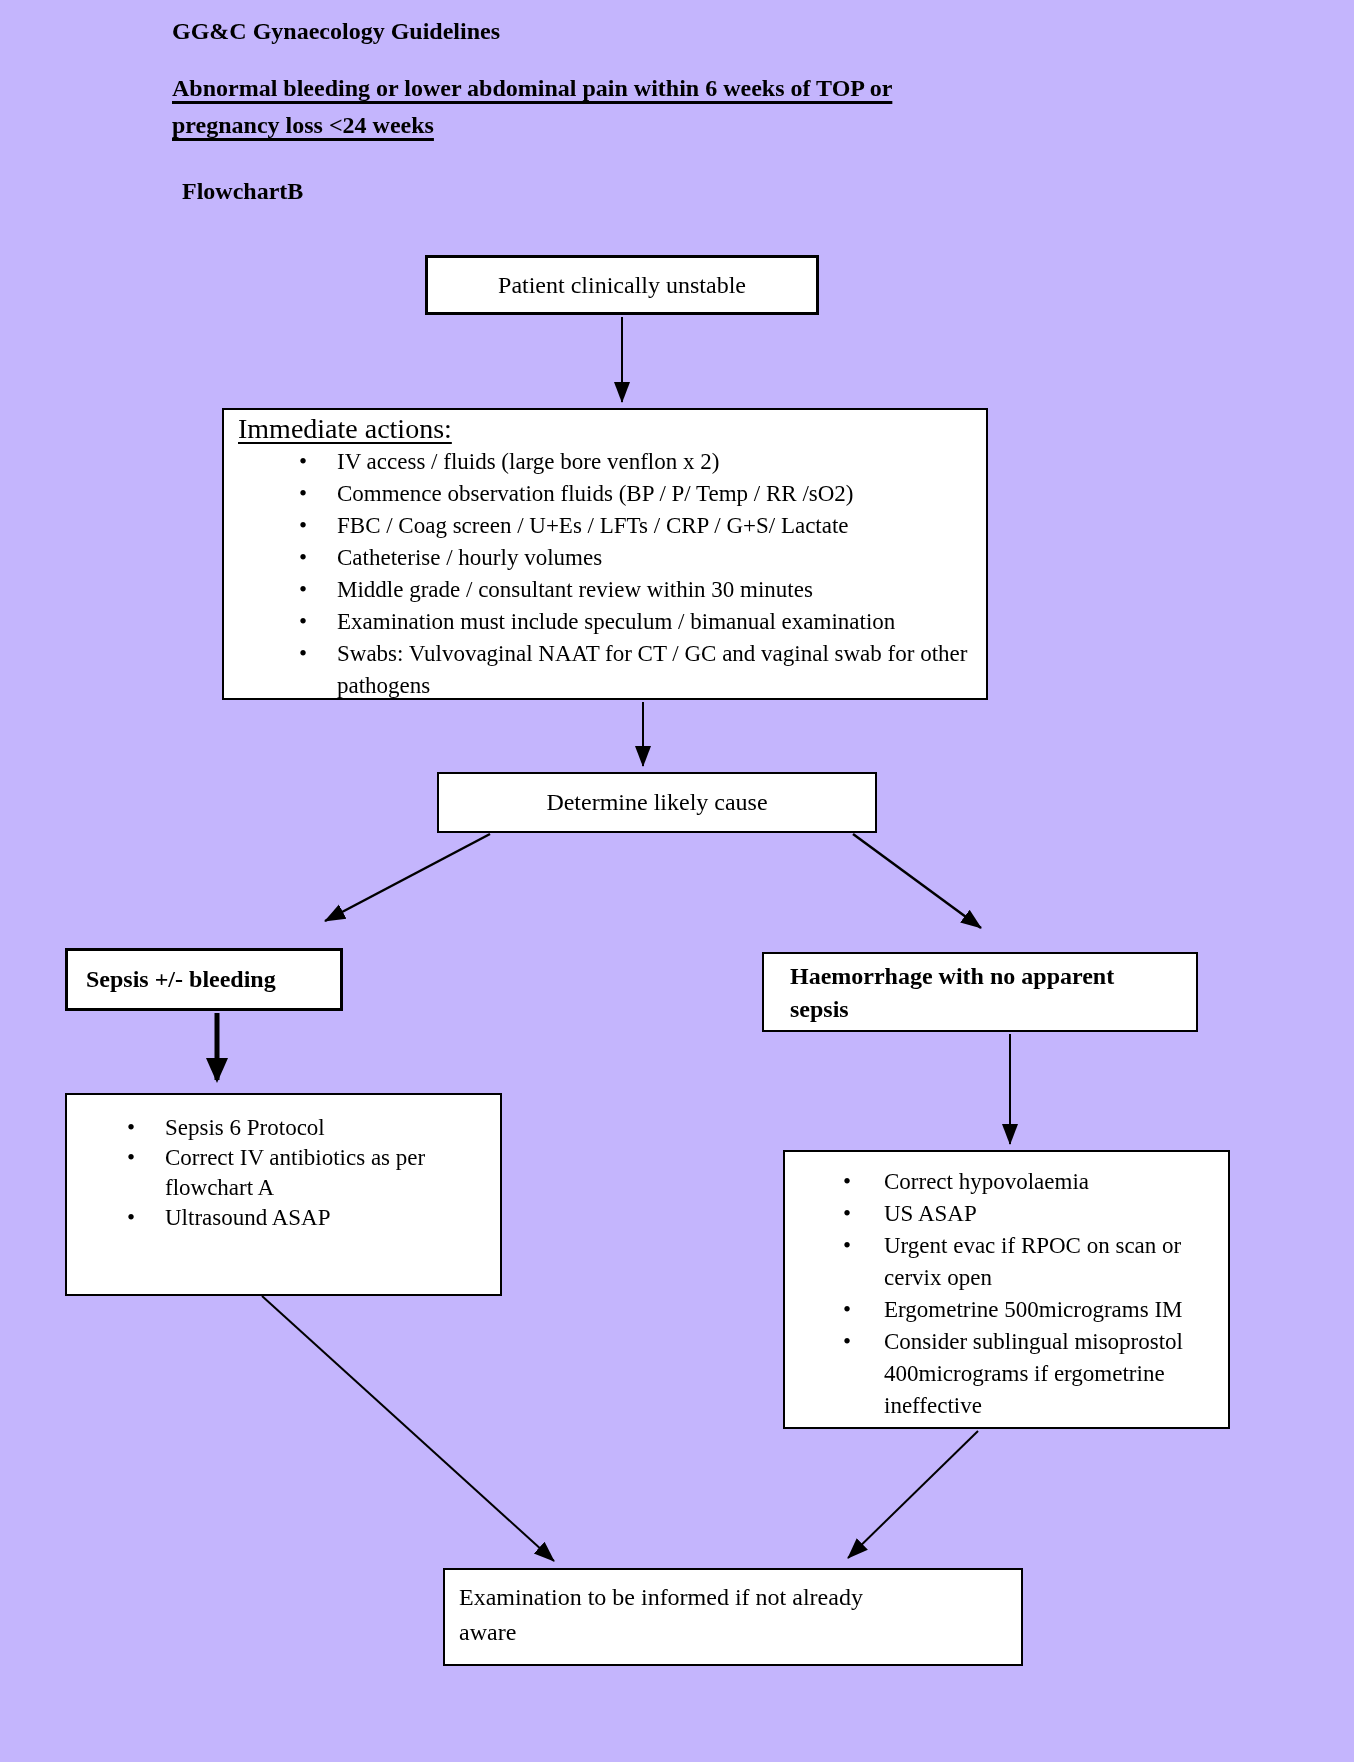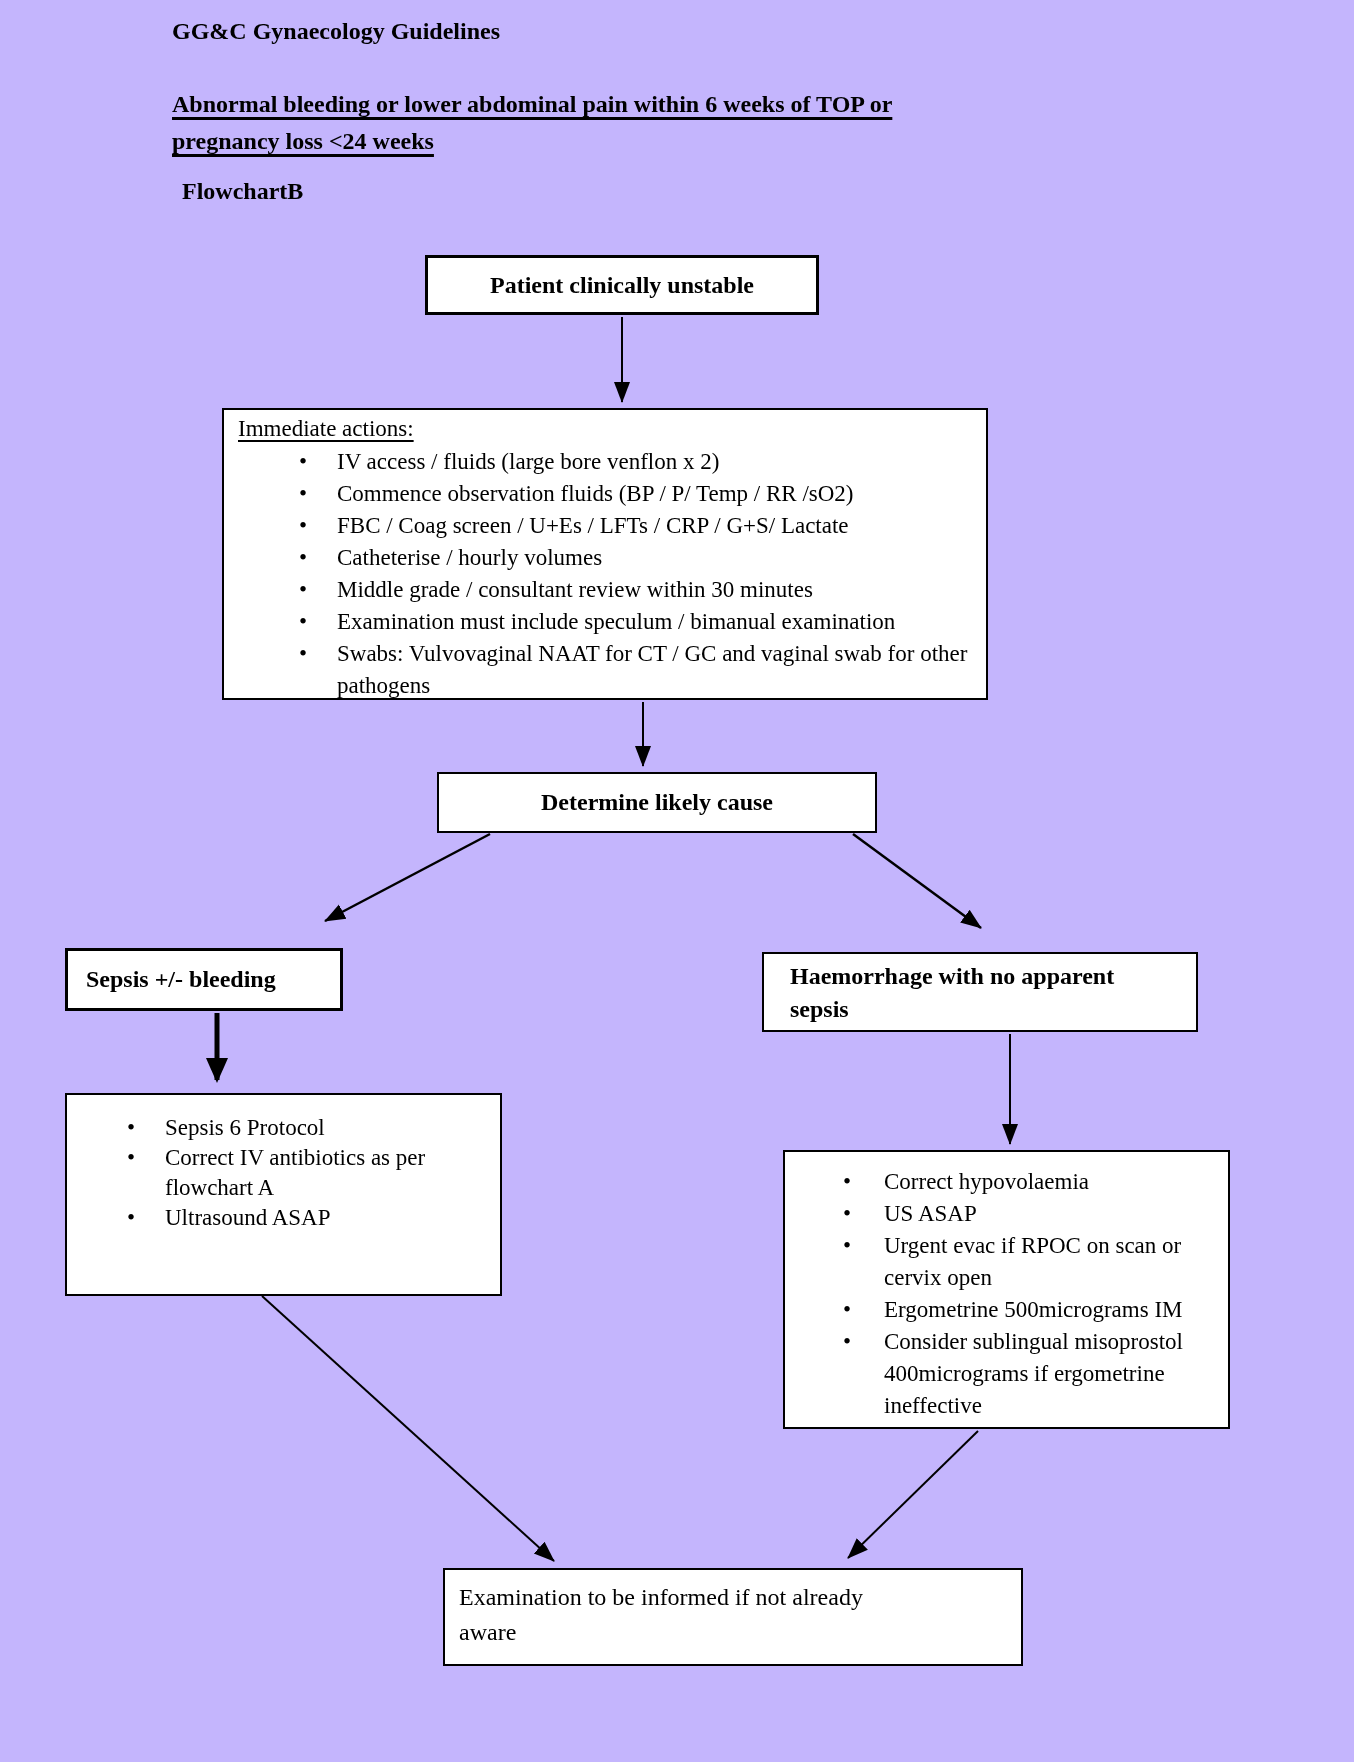--- a/index.html
+++ b/index.html
@@ -9,39 +9,39 @@
     margin:0 auto;
     background:#c4b5fd;
     color:#000000;
     font-family:"Liberation Serif","DejaVu Serif",serif;
     overflow:hidden;
   }
   .abs { position:absolute; box-sizing:border-box; }
   .arrows { position:absolute; left:0; top:0; width:1354px; height:1762px; pointer-events:none; }
 
   .doc-title { left:172px; top:16px; font-size:24px; font-weight:bold; line-height:30px; }
-  .doc-heading { left:172px; top:86px; font-size:24px; font-weight:bold; }
+  .doc-heading { left:172px; top:70px; font-size:24px; font-weight:bold; }
   .doc-heading .hline {
     line-height:37px;
     text-decoration:underline;
     text-decoration-thickness:3px;
     text-underline-offset:5px;
   }
   .doc-sub { left:182px; top:176px; font-size:24px; font-weight:bold; line-height:30px; }
 
   .fbox { border:2px solid #000; background:#fff; }
   .fbox.thick { border-width:3px; }
   .center-lbl { display:flex; align-items:center; justify-content:center;
-                font-weight:bold; font-size:24px; }
+                font-weight:normal; font-size:24px; }
 
   
   .box-start { left:425px; top:255px; width:394px; height:60px; }
   
   .box-immediate { left:222px; top:408px; width:766px; height:292px; padding:2px 14px 0 14px; }
-  .ia-title { font-size:23px; line-height:34px; text-decoration:underline;
+  .ia-title { font-size:28px; line-height:34px; text-decoration:underline;
               text-decoration-thickness:2px; text-underline-offset:4px; }
   .blist { list-style:none; margin:0; padding:0; }
   .blist li { display:flex; align-items:flex-start; }
   .box-immediate .blist li { padding-left:61px; font-size:23px; line-height:32px; }
   .box-immediate .dot { width:38px; flex:0 0 auto; }
   .box-immediate .btxt { width:666px; }
 
   
   .box-determine { left:413px; top:772px; width:440px; height:61px;margin-left:24px; }
   

